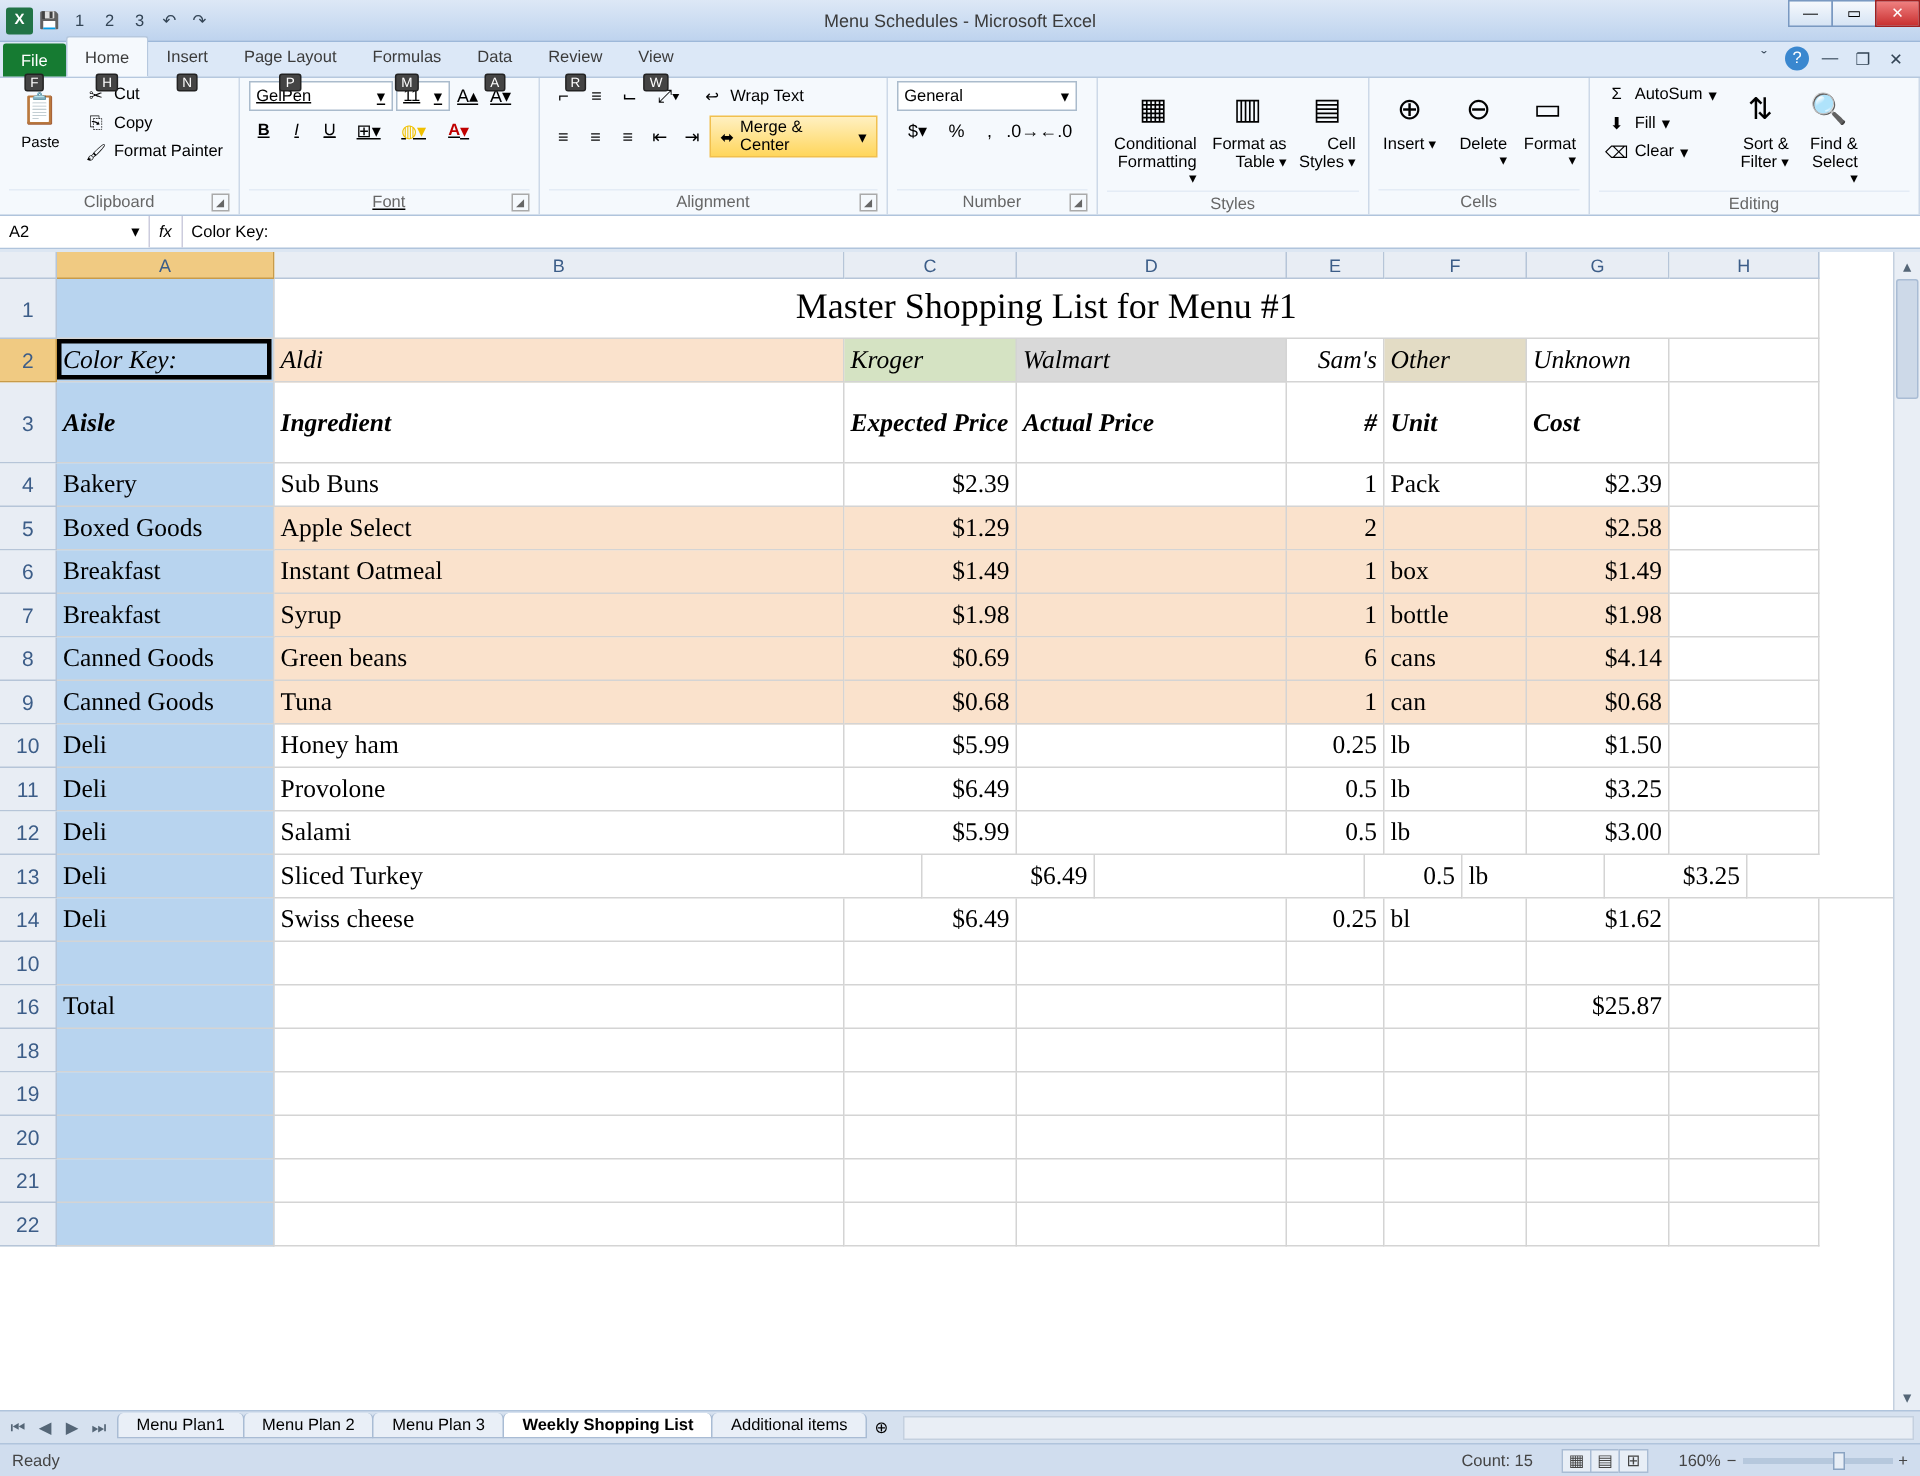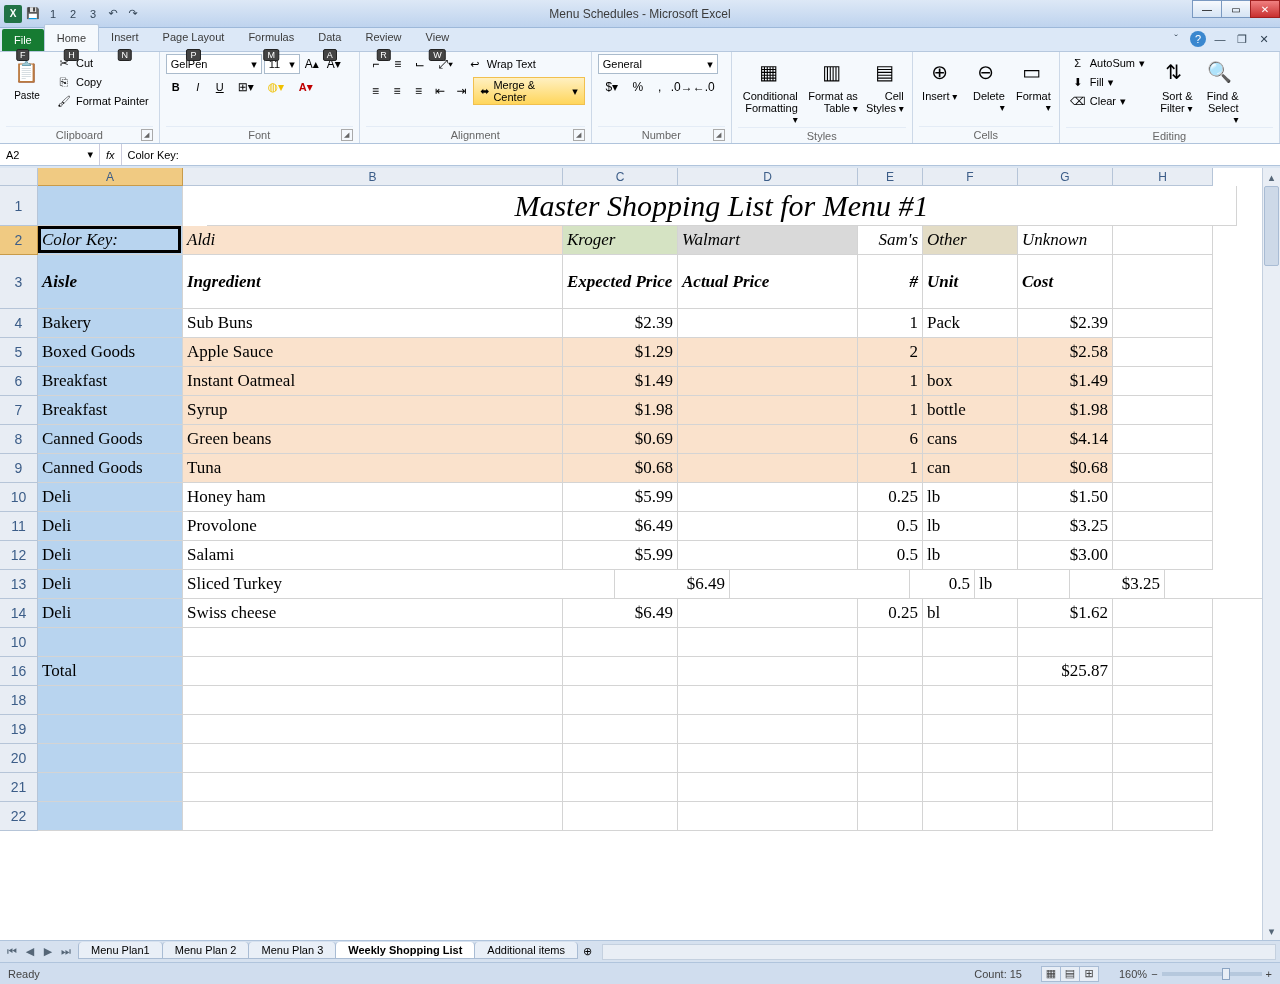--- a/index.html
+++ b/index.html
@@ -44,21 +44,21 @@
 .gridwrap{position:absolute;top:168px;left:0;right:0;bottom:44px;background:#fff;display:flex;flex-direction:column;}
 .gridhdr{display:flex;height:18px;}
 .corner{width:38px;background:#e8edf4;border-right:1px solid #b6c5d8;border-bottom:1px solid #b6c5d8;}
 .colhdr{background:#e8edf4;border-right:1px solid #b6c5d8;border-bottom:1px solid #b6c5d8;text-align:center;line-height:18px;color:#3c5d88;font-size:12px;cursor:pointer;}
 .colhdr.sel{background:#f0ca82;border-color:#c89b4a;}
 .gridbody{flex:1;overflow:hidden;position:relative;}
 .row{display:flex;position:relative;}
 .rowhdr{width:38px;background:#e8edf4;border-right:1px solid #b6c5d8;border-bottom:1px solid #b6c5d8;text-align:center;color:#3c5d88;font-size:14px;display:flex;align-items:center;justify-content:center;cursor:pointer;}
 .rowhdr.hl{background:#f0ca82;border-color:#c89b4a;}
 .cell{border-right:1px solid #d4d4d4;border-bottom:1px solid #d4d4d4;padding:2px 4px;font-family:"Comic Sans MS","Segoe Script",cursive;font-size:17px;display:flex;align-items:center;overflow:hidden;}
-.cell.h1{font-size:30px;justify-content:center;font-style:italic;margin-left:24px;}
+.cell.h1{font-size:24px;justify-content:center;}
 .cell.blue{background:#b8d4ef;}
 .cell.peach{background:#fae2cc;}
 .cell.green{background:#d5e3c3;}
 .cell.grey{background:#d9d9d9;}
 .cell.tan{background:#e3dcc5;}
 .cell.bold{font-weight:bold;}
 .cell.ital{font-style:italic;}
 .cell.right{justify-content:flex-end;}
 .activecell{border:3px solid #000;position:absolute;pointer-events:none;}
 .vscroll{position:absolute;right:0;top:168px;bottom:44px;width:18px;background:#e9eef5;border-left:1px solid #c4d0df;}
@@ -138,21 +138,21 @@
           </div>
         <div class="rowbtn">
             <span class="ic">🖌</span>
             <span>Format Painter</span>
           </div>
       </div>
     </div>
     <div class="label"><span>Clipboard</span><span class="dlg">◢</span></div>
   </div>
 
-  <div class="group" style="width:200px;">
+  <div class="group" style="width:200px;text-decoration:underline;">
     <div class="body" style="flex-direction:column;gap:3px;">
       <div class="fontrow">
         <div class="fontname">
             <span>GelPen</span>
             <span>▾</span>
           </div>
         <div class="fontsize">
             <span>11</span>
             <span>▾</span>
           </div>
@@ -336,21 +336,21 @@
         <div class="cell right" style="width: 115px;">$2.39</div>
         <div class="cell " style="width: 180px;"></div>
         <div class="cell right" style="width: 65px;">1</div>
         <div class="cell " style="width: 95px;">Pack</div>
         <div class="cell right" style="width: 95px;">$2.39</div>
         <div class="cell " style="width: 100px;"></div>
       </div>
       <div class="row" style="height: 29px;">
         <div class="rowhdr">5</div>
         <div class="cell blue" style="width: 145px;">Boxed Goods</div>
-        <div class="cell  peach" style="width: 380px;">Apple Sauce</div>
+        <div class="cell  peach" style="width: 380px;">Apple Select</div>
         <div class="cell right peach" style="width: 115px;">$1.29</div>
         <div class="cell  peach" style="width: 180px;"></div>
         <div class="cell right peach" style="width: 65px;">2</div>
         <div class="cell  peach" style="width: 95px;"></div>
         <div class="cell right peach" style="width: 95px;">$2.58</div>
         <div class="cell " style="width: 100px;"></div>
       </div>
       <div class="row" style="height: 29px;">
         <div class="rowhdr">6</div>
         <div class="cell blue" style="width: 145px;">Breakfast</div>

